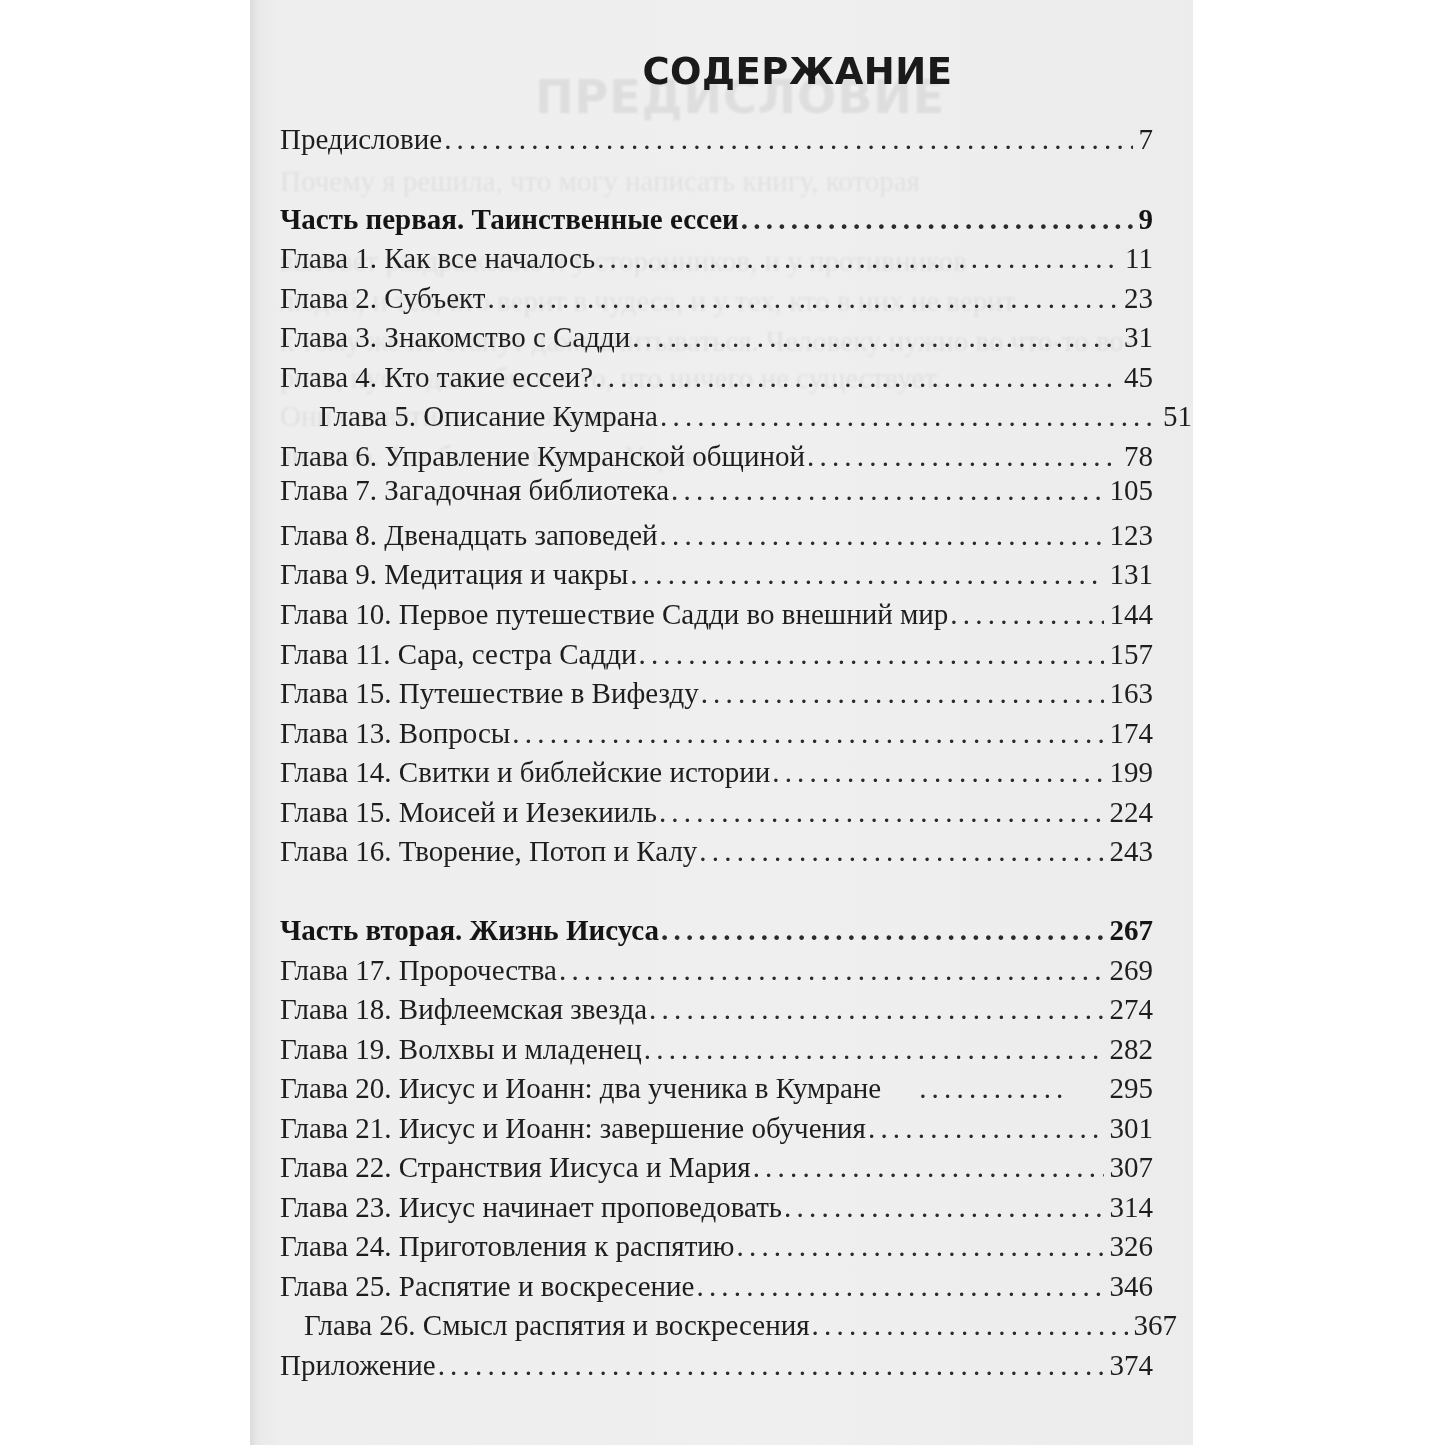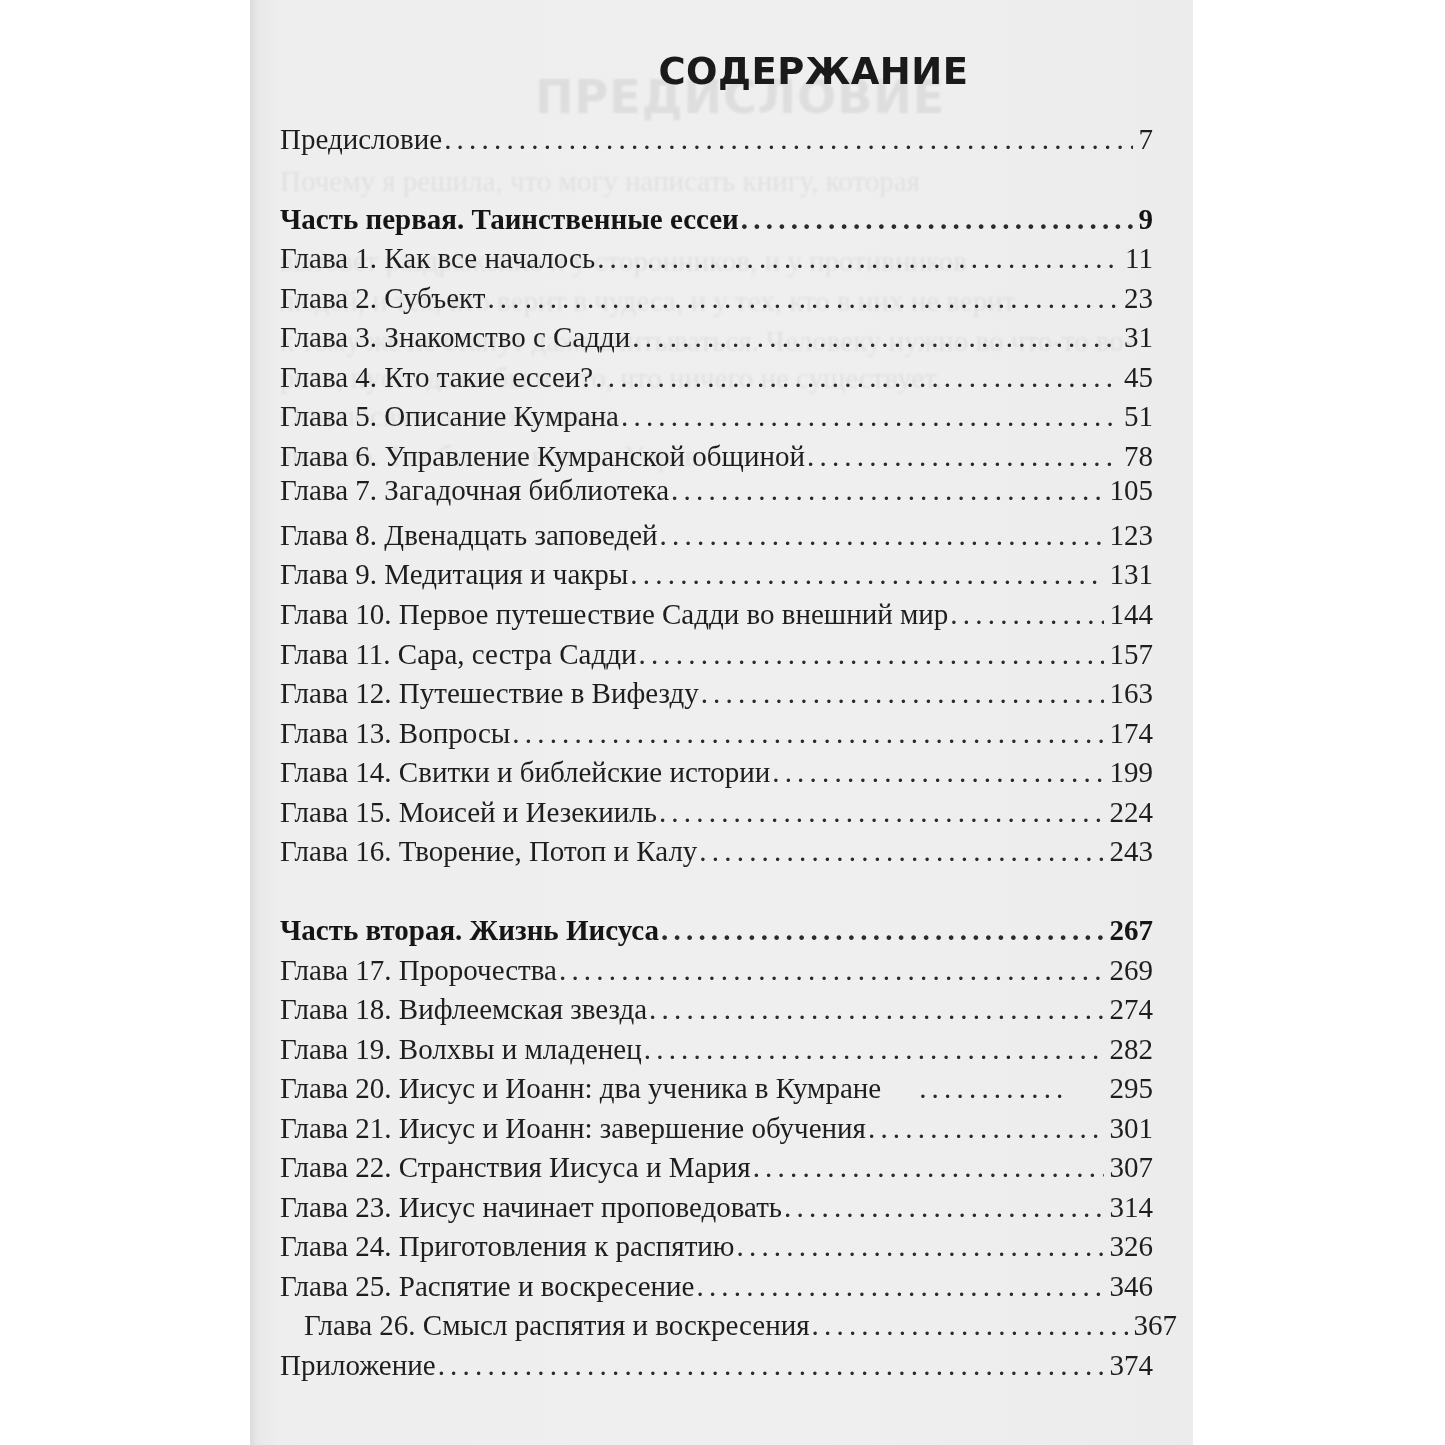--- a/index.html
+++ b/index.html
@@ -45,21 +45,20 @@
       left: 0;
       width: 1095px;
       top: 22px;
       text-align: center;
       font-family: "DejaVu Sans", sans-serif;
       font-weight: bold;
       font-size: 37px;
       line-height: 50px;
       color: #1a1a1a;
       letter-spacing: 0.5px;
-      padding-left: 16px;
     }
     .toc-row {
       position: absolute;
       left: 30px;
       width: 873px;
       height: 40px;
       display: flex;
       align-items: baseline;
       font-family: "Liberation Serif", serif;
       font-size: 29px;
@@ -133,21 +132,21 @@
       <div class="toc-row" style="top: 317px;">
         <span class="toc-label">Глава 3. Знакомство с Садди</span>
         <span class="toc-dots"></span>
         <span class="toc-page">31</span>
       </div>
       <div class="toc-row" style="top: 357px;">
         <span class="toc-label">Глава 4. Кто такие ессеи?</span>
         <span class="toc-dots"></span>
         <span class="toc-page">45</span>
       </div>
-      <div class="toc-row" style="top: 396px;">
+      <div class="toc-row" style="top: 396px; margin-left: 39px;">
         <span class="toc-label">Глава 5. Описание Кумрана</span>
         <span class="toc-dots"></span>
         <span class="toc-page">51</span>
       </div>
       <div class="toc-row" style="top: 436px;">
         <span class="toc-label">Глава 6. Управление Кумранской общиной</span>
         <span class="toc-dots"></span>
         <span class="toc-page">78</span>
       </div>
       <div class="toc-row" style="top: 470px;">
@@ -169,21 +168,21 @@
         <span class="toc-label">Глава 10. Первое путешествие Садди во внешний мир</span>
         <span class="toc-dots"></span>
         <span class="toc-page">144</span>
       </div>
       <div class="toc-row" style="top: 634px;">
         <span class="toc-label">Глава 11. Сара, сестра Садди</span>
         <span class="toc-dots"></span>
         <span class="toc-page">157</span>
       </div>
       <div class="toc-row" style="top: 673px;">
-        <span class="toc-label">Глава 12. Путешествие в Вифезду</span>
+        <span class="toc-label">Глава 15. Путешествие в Вифезду</span>
         <span class="toc-dots"></span>
         <span class="toc-page">163</span>
       </div>
       <div class="toc-row" style="top: 713px;">
         <span class="toc-label">Глава 13. Вопросы</span>
         <span class="toc-dots"></span>
         <span class="toc-page">174</span>
       </div>
       <div class="toc-row" style="top: 752px;">
         <span class="toc-label">Глава 14. Свитки и библейские истории</span>

